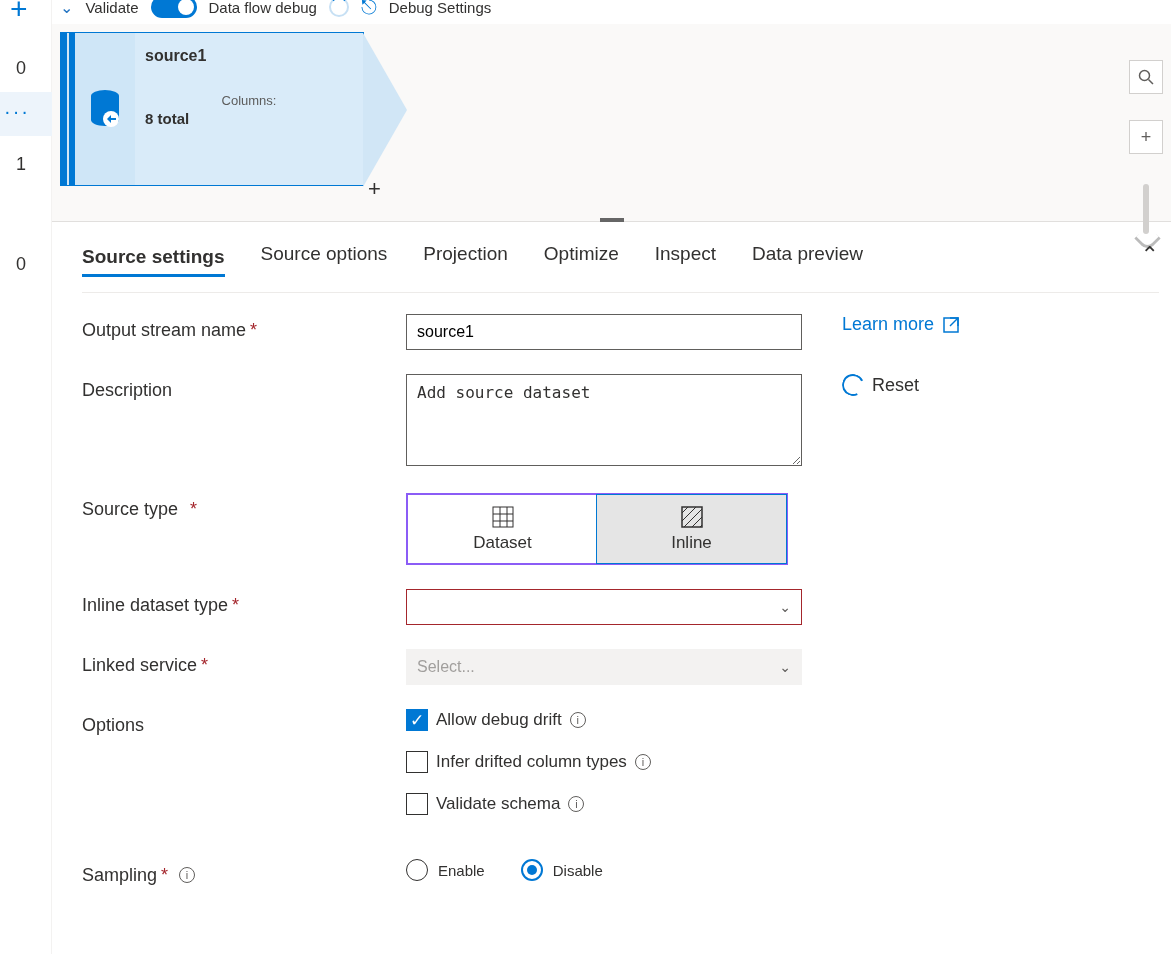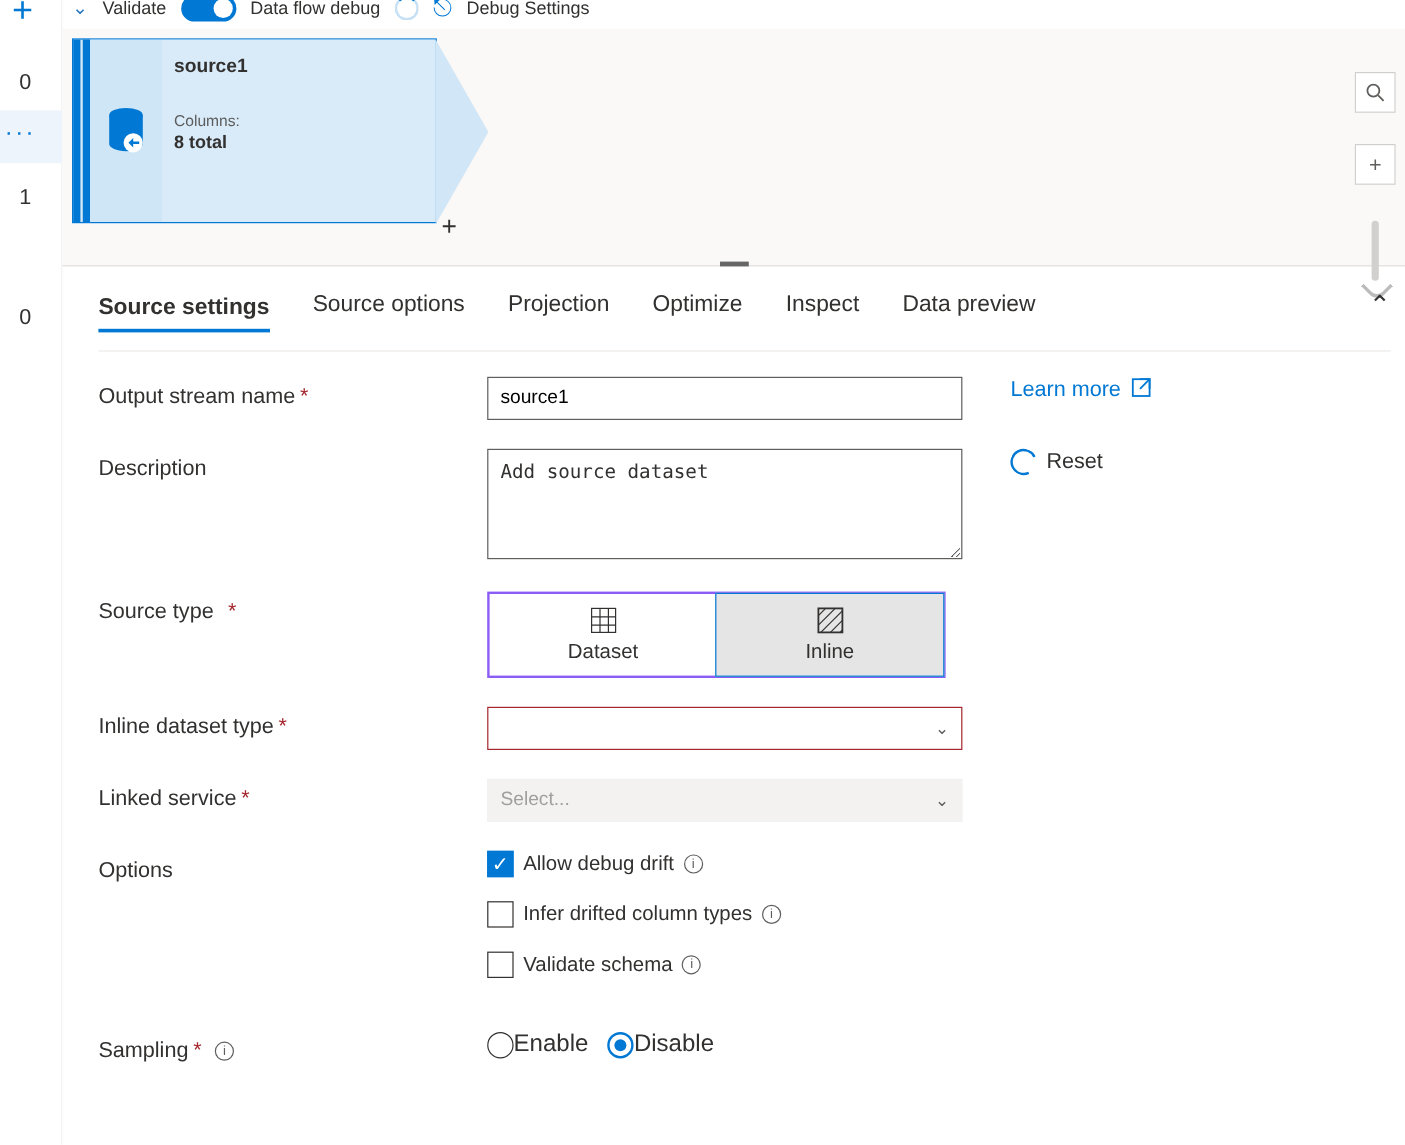--- a/index.html
+++ b/index.html
@@ -25,21 +25,21 @@
   .source-box::after{
     content:""; position:absolute; right:-44px; top:0; width:0; height:0;
     border-top:77px solid transparent; border-bottom:77px solid transparent;
     border-left:44px solid #d1e6f6;
   }
   .source-box .accent1{ width:6px; background:#0078d4; }
   .source-box .accent2{ width:6px; background:#0078d4; margin-left:2px; }
   .source-box .iconcol{ width:60px; display:flex; align-items:center; justify-content:center; background:#cfe6f7; }
   .source-box .main{ padding:14px 10px; background:#d9ebf9; flex:1;}
   .source-title{ font-weight:600; font-size:16px; margin-bottom:28px;}
-  .source-meta{ font-size:13px; color:#5c5c5c;}
+  .source-meta{ font-size:13px; color:#5c5c5c;text-align:center;}
   .source-val{ font-weight:600; font-size:15px; margin-top:2px;}
   .add-plus{ position:absolute; left:316px; top:152px; font-size:22px; color:#323130; }
 
   .float-btn{ position:absolute; right:8px; width:34px; height:34px; background:#fff; border:1px solid #d2d0ce; display:flex; align-items:center; justify-content:center; font-size:18px; color:#605e5c; }
   .float-rod{ position:absolute; right:22px; top:160px; width:6px; height:50px; background:#d2d0ce; border-radius:3px;}
   .float-rod::after{ content:""; position:absolute; bottom:-14px; left:-5px; width:16px; height:16px; border:3px solid #bbb; border-top:none; border-right:none; border-radius:0 0 0 50%; transform:rotate(-45deg);}
 
   .grabber{ position:absolute; left:50%; transform:translateX(-50%); top:-4px; width:24px; height:4px; background:#666; }
 
   
@@ -48,42 +48,42 @@
   .tab.active{ font-weight:600; border-bottom:3px solid #0078d4; padding-bottom:6px; margin-bottom:-13px;}
   .collapse-ch{ margin-left:auto; color:#323130; font-size:22px;}
 
   
   .form{ position:absolute; left:82px; top:300px; right:0; }
   .row{ display:flex; align-items:flex-start; margin-top:24px; }
   .row:first-child{ margin-top:14px;}
   .lbl{ width:324px; font-size:18px; color:#323130; padding-top:6px;}
   .req{ color:#a4262c; margin-left:4px;}
   .ctl{ width:396px; }
-  .side{ margin-left:40px; display:flex; align-items:flex-start; gap:8px; font-size:18px;}
+  .side{ margin-left:40px; display:flex; align-items:center; gap:8px; font-size:18px;}
   .link{ color:#0078d4; }
 
   input[type=text].tb{ width:100%; height:36px; border:1px solid #605e5c; padding:0 10px; font-size:16px; }
   textarea.tb{ width:100%; height:92px; border:1px solid #605e5c; padding:8px 10px; font-size:16px; resize:both; color:#323130;}
   
   .segment{ display:flex; border:2px solid #8b5cf6; width:382px; height:72px;}
   .seg{ flex:1; display:flex; flex-direction:column; align-items:center; justify-content:center; gap:4px; font-size:17px; cursor:pointer;}
   .seg svg{ width:24px; height:24px;}
   .seg.active{ background:#e5e5e5; border:1px solid #0078d4; margin:-1px;}
   
   .dd{ width:100%; height:36px; border:1px solid #8a8886; background:#fff; display:flex; align-items:center; padding:0 10px; font-size:16px; color:#323130; position:relative;}
   .dd.err{ border-color:#a4262c;}
   .dd.dis{ background:#f3f2f1; color:#a19f9d; border-color:#f3f2f1;}
   .dd-chev{ position:absolute; right:10px; color:#605e5c; font-size:14px;}
   
   .chkline{ display:flex; align-items:center; gap:8px; font-size:17px; margin-bottom:20px;}
   .chk{ width:22px; height:22px; border:1px solid #323130; display:inline-flex; align-items:center; justify-content:center; background:#fff; cursor:pointer;}
   .chk.on{ background:#0078d4; border-color:#0078d4; color:#fff;}
   .info{ width:16px; height:16px; border:1px solid #605e5c; border-radius:50%; display:inline-flex; align-items:center; justify-content:center; font-size:11px; color:#605e5c;}
   
-  .radioline{ display:flex; align-items:center; font-size:20px;}
+  .radioline{ display:flex; align-items:center; gap:10px; font-size:15px;}
   .rad{ width:22px; height:22px; border:1px solid #323130; border-radius:50%; display:inline-flex; align-items:center; justify-content:center; cursor:pointer;}
   .rad.on{ border:2px solid #0078d4;}
   .rad.on::after{ content:""; width:10px; height:10px; background:#0078d4; border-radius:50%;}
 
   .reset-ic{ width:22px; height:22px; border:2px solid #0078d4; border-radius:50%; border-right-color:transparent; transform:rotate(20deg); position:relative;}
 </style>
 </head>
 <body>
 
 <div class="topbar">

